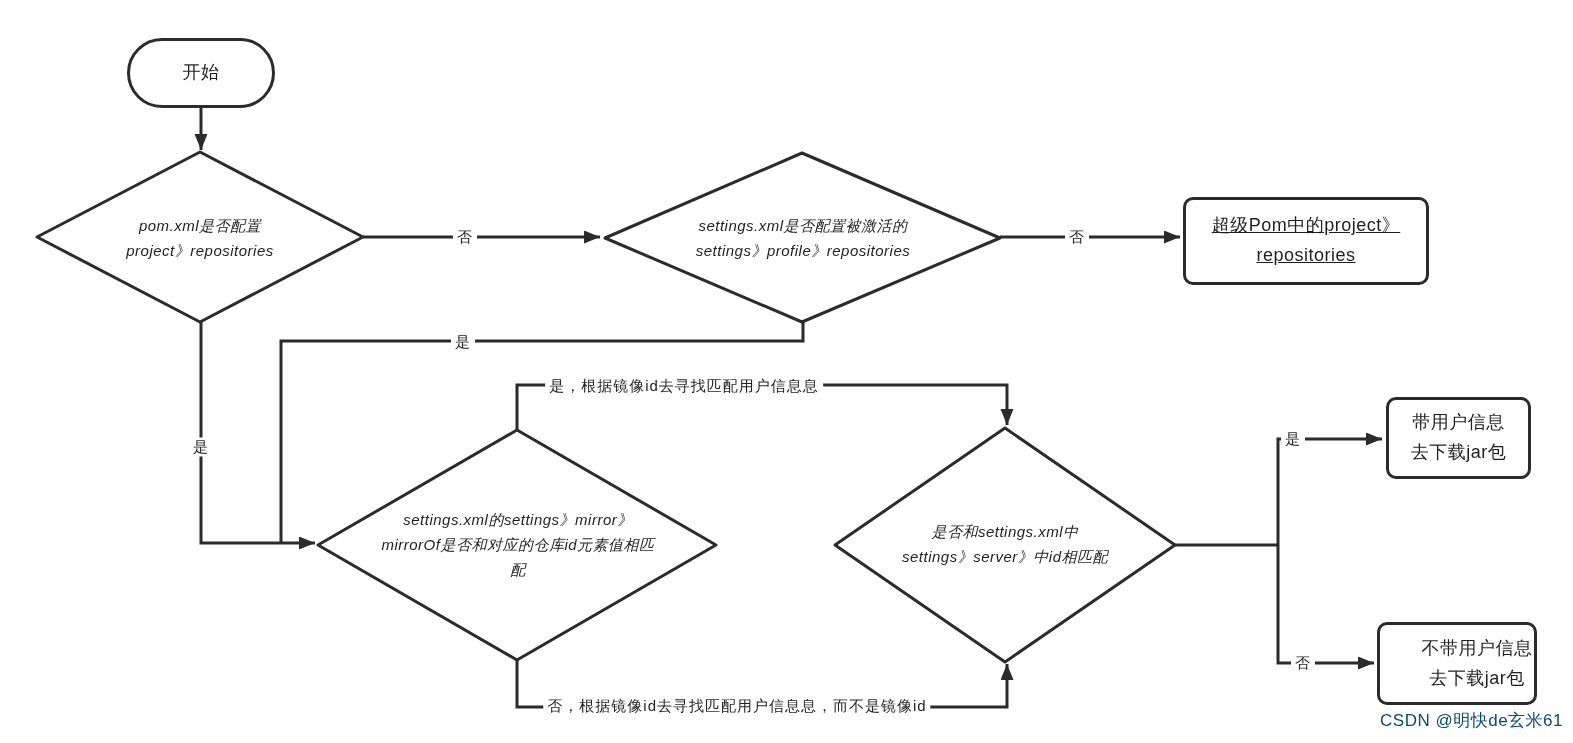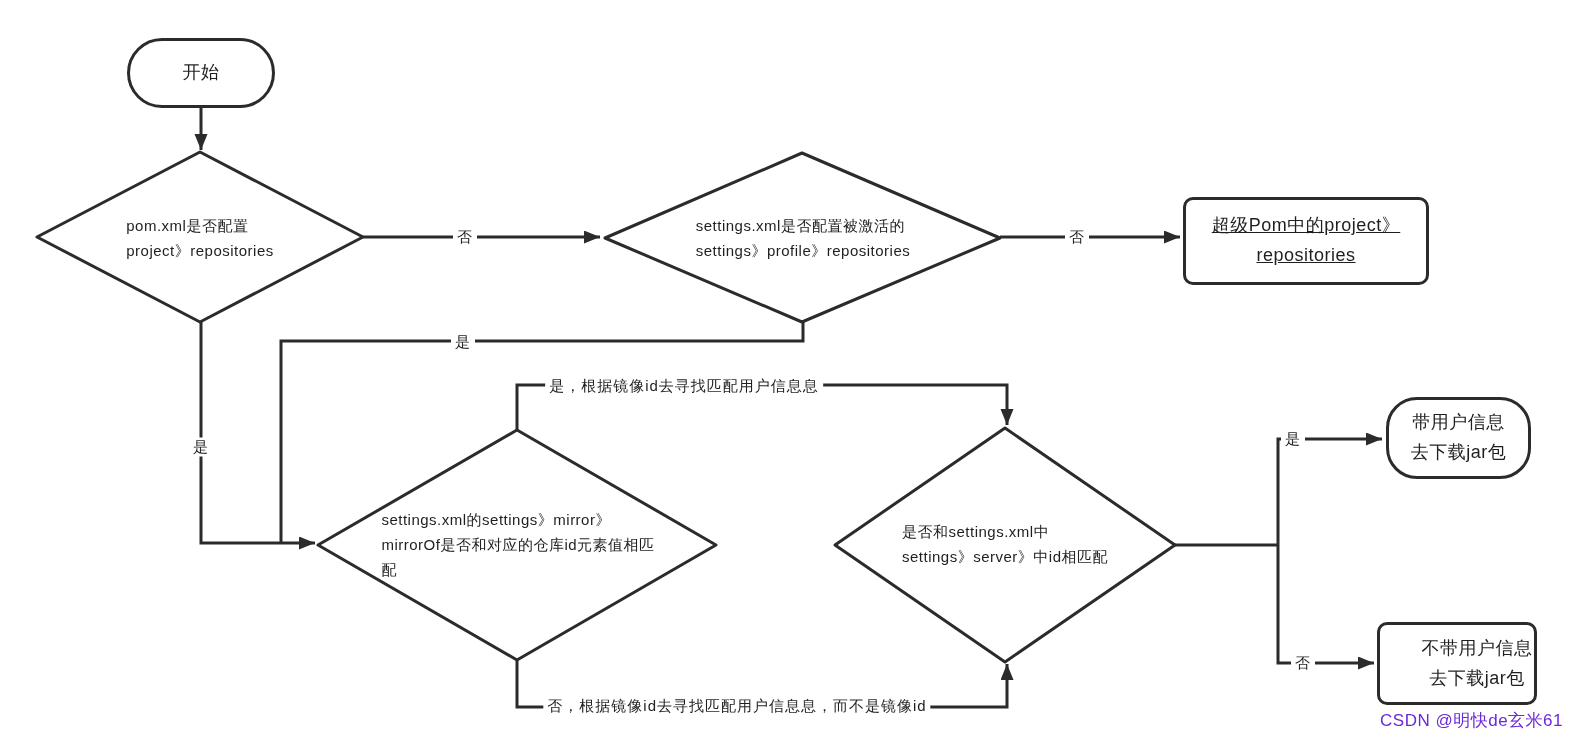--- a/index.html
+++ b/index.html
@@ -9,30 +9,30 @@
   }
   .node{
     position:absolute;display:flex;align-items:center;justify-content:center;
     text-align:center;background:#fff;border:3px solid #2b2b2b;
     font-size:18px;line-height:1.65;letter-spacing:0.5px;white-space:pre-line;
     box-sizing:border-box;
   }
   .terminator{border-radius:35px;}
   .process{border-radius:10px;}
   .diamond-label{
-    position:absolute;transform:translate(-50%,-50%);text-align:left;
-    font-size:15px;line-height:1.65;letter-spacing:0.5px;white-space:pre-line;
+    position:absolute;transform:translate(-50%,-50%);text-align:center;
+    font-size:15px;line-height:1.65;letter-spacing:0.5px;white-space:pre-line;font-style:italic;
   }
   .edge-label{
     position:absolute;transform:translate(-50%,-50%);background:#fff;
     padding:0 4px;font-size:15px;letter-spacing:1px;white-space:nowrap;
   }
   svg{position:absolute;left:0;top:0;}
   .watermark{
-    position:absolute;right:10px;top:709px;font-size:17px;color:#6d28d9;
+    position:absolute;right:10px;top:709px;font-size:17px;color:#0c4a6e;
     letter-spacing:0.5px;
     text-align:center;
   }
 </style>
 </head>
 <body>
 
 <div id="stage">
 
   <svg width="1573" height="743" viewBox="0 0 1573 743">
@@ -61,21 +61,21 @@
 
   <div class="node terminator" style="left:127px;top:38px;width:148px;height:70px;">
     <span>开始</span>
   </div>
 
   <div class="node process" style="left:1183px;top:197px;width:246px;height:88px;text-decoration:underline;">
     <span>超级Pom中的project》
 repositories</span>
   </div>
 
-  <div class="node process" style="left:1386px;top:397px;width:145px;height:82px;border-radius:31px;">
+  <div class="node process" style="left:1386px;top:397px;width:145px;height:82px;">
     <span>带用户信息
 去下载jar包</span>
   </div>
 
   <div class="node process" style="left:1377px;top:622px;width:160px;height:83px;padding-left:40px;">
     <span>不带用户信息
 去下载jar包</span>
   </div>
 
   <div class="diamond-label" style="left:200px;top:239px;">pom.xml是否配置

